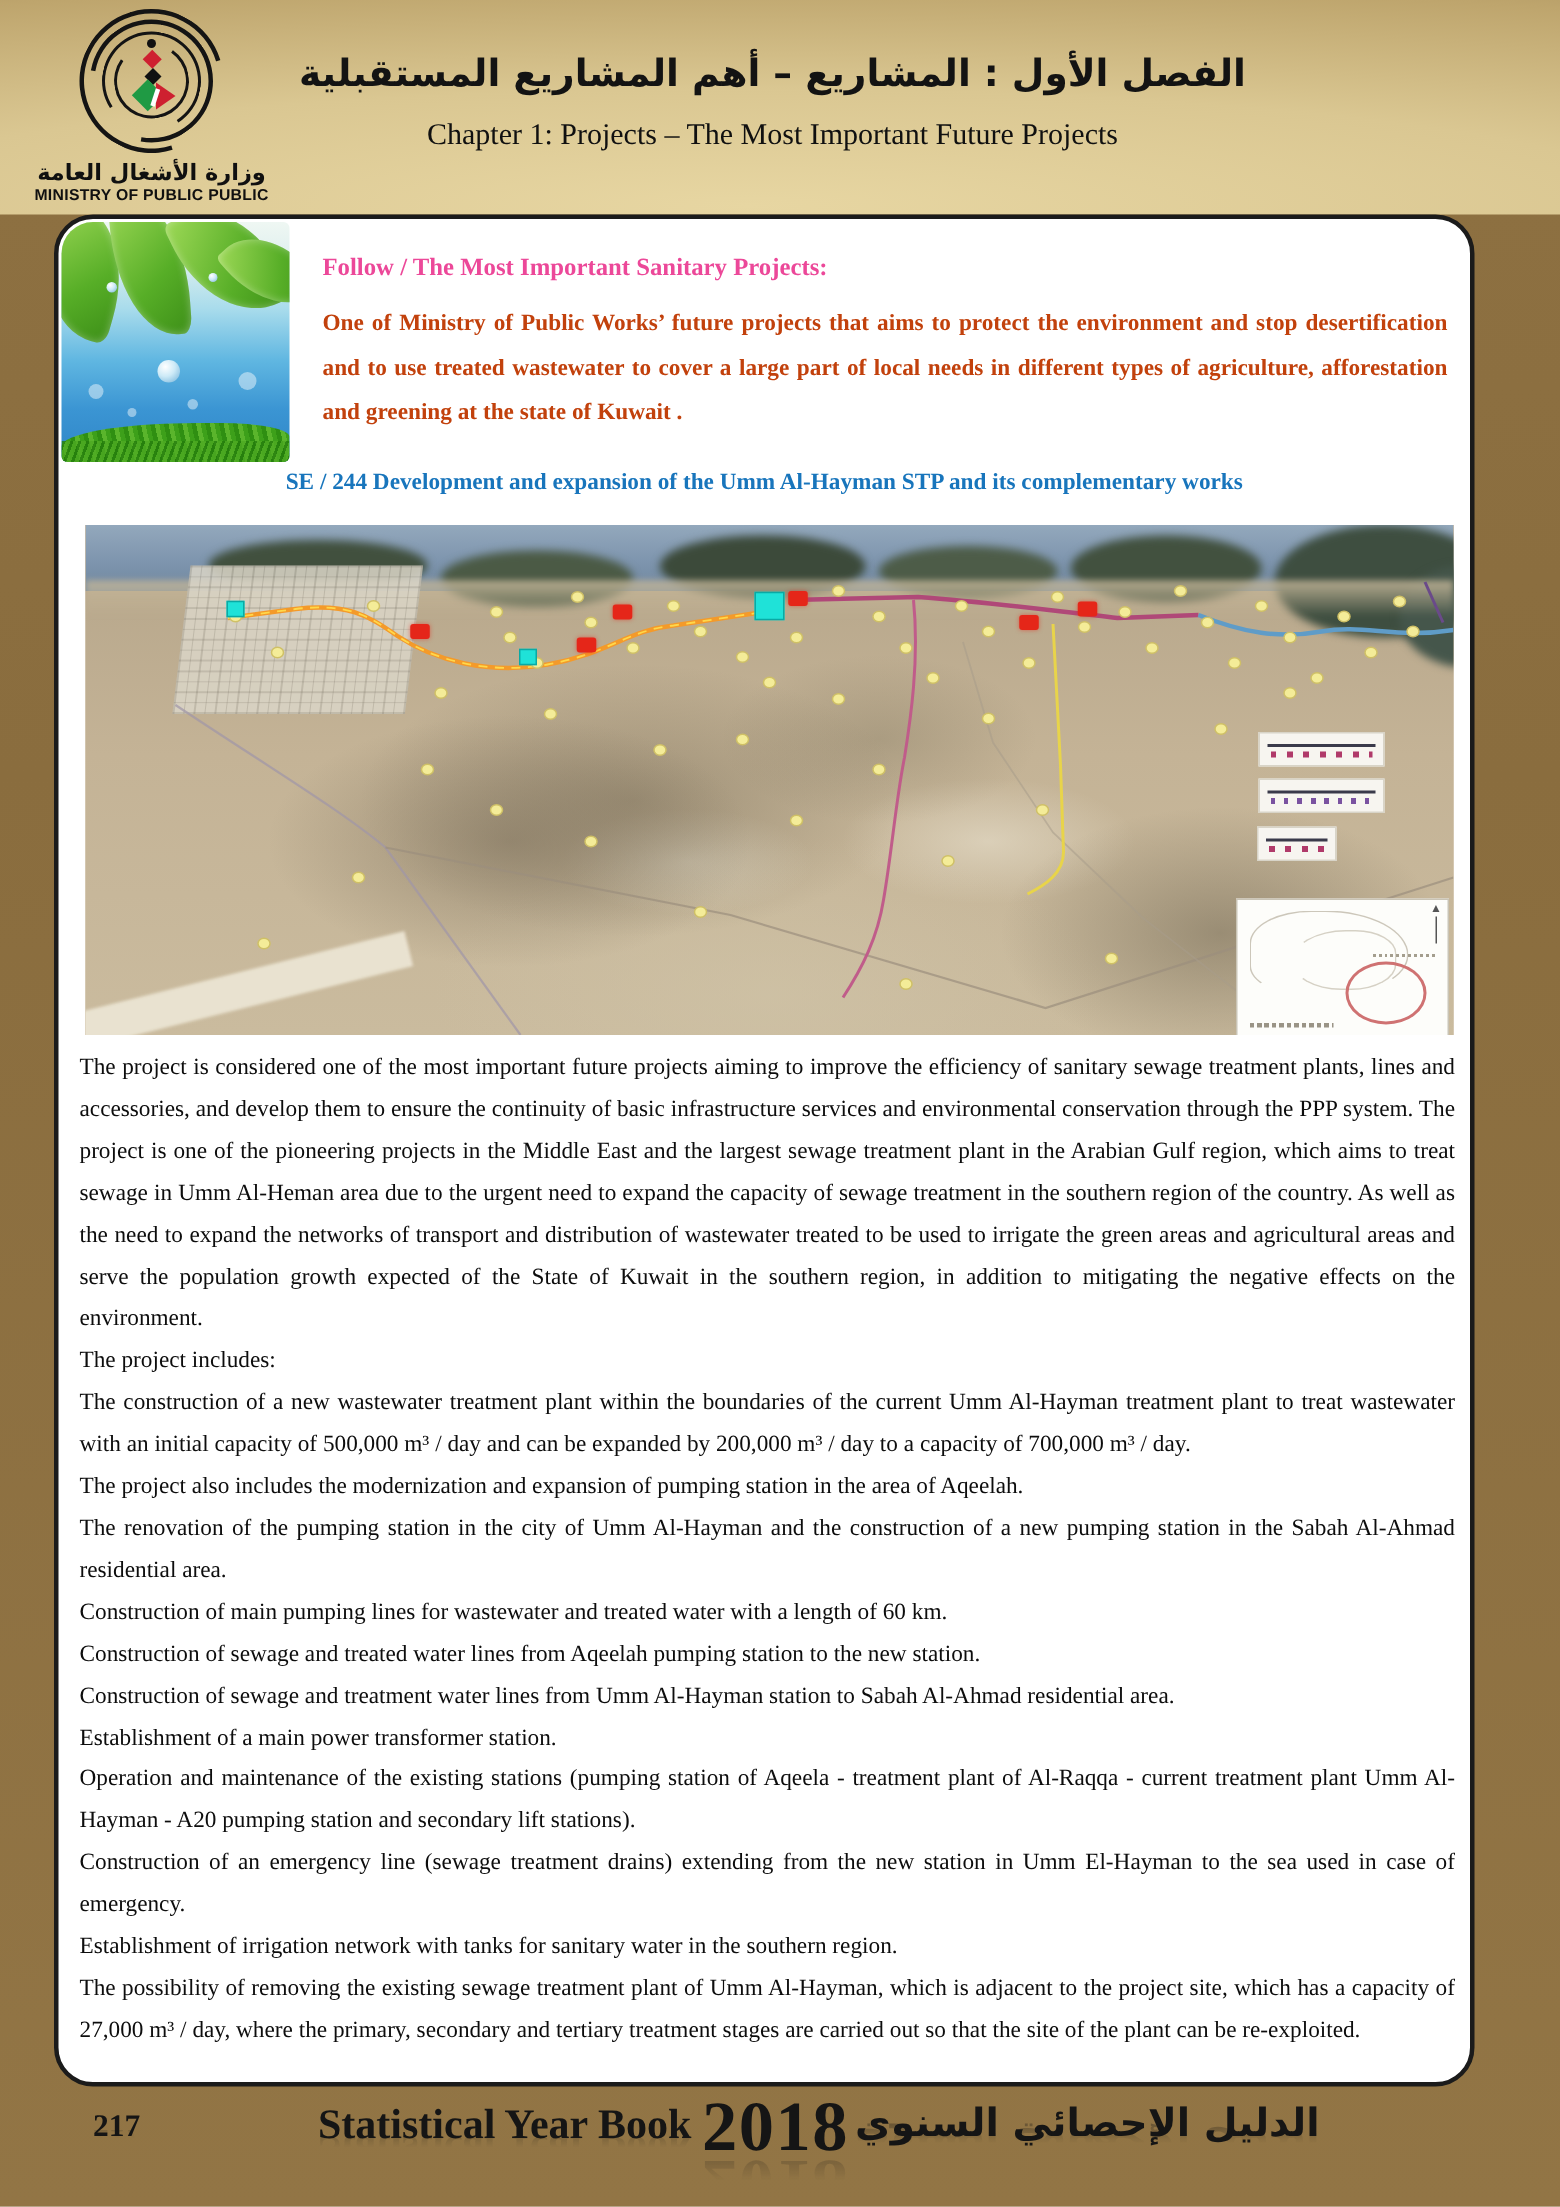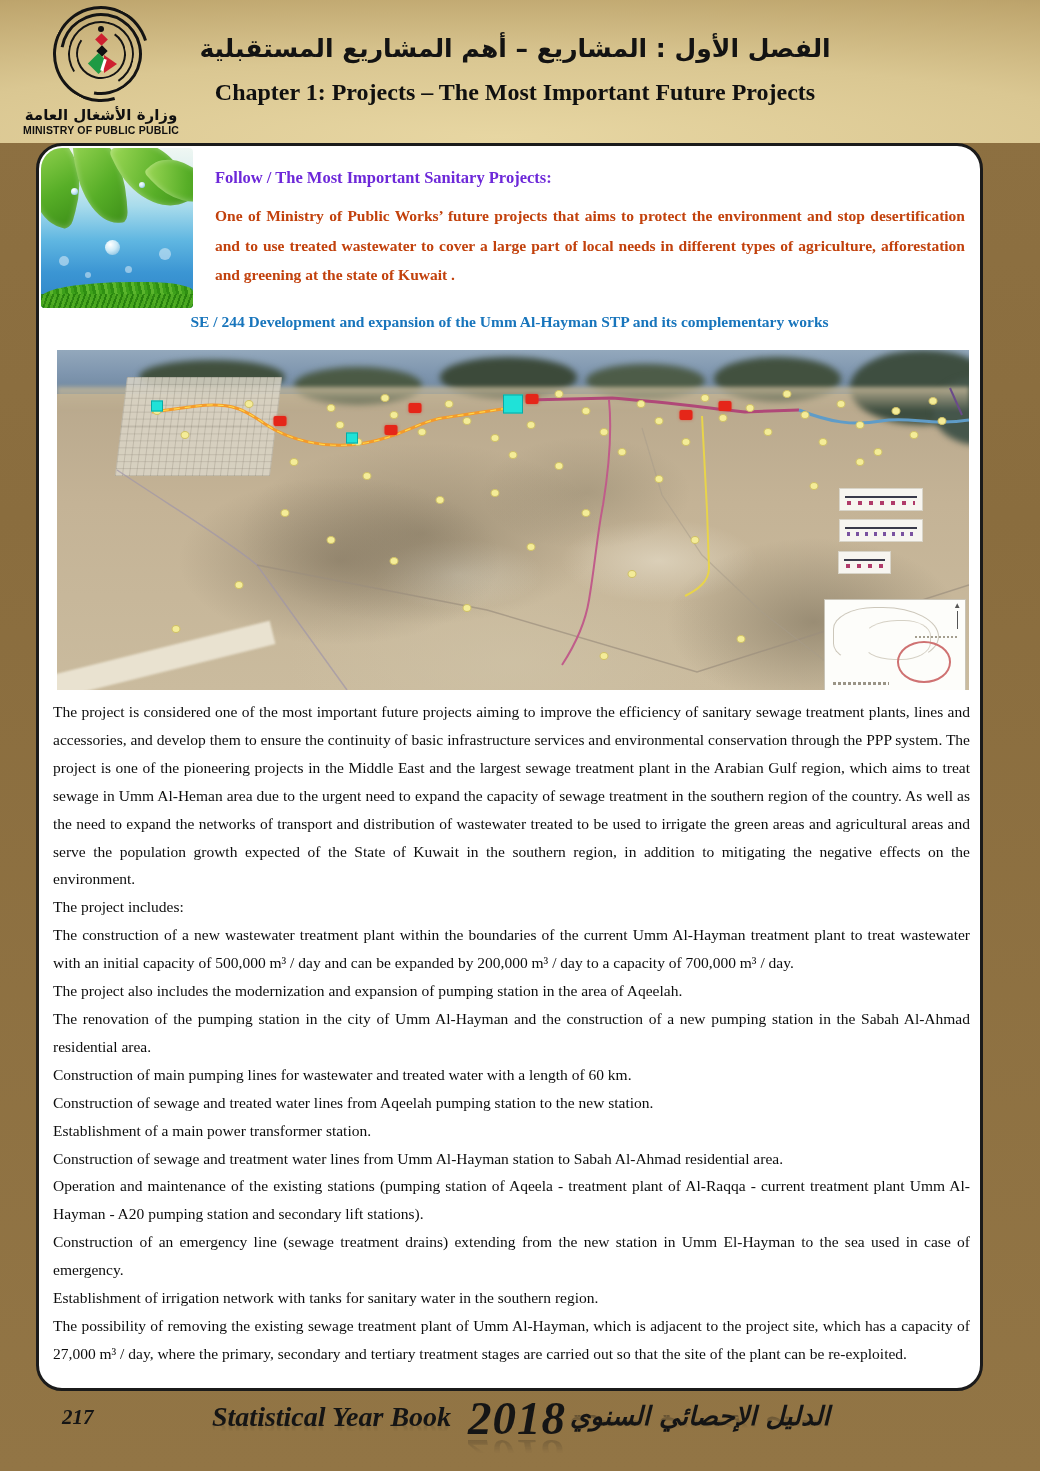--- a/index.html
+++ b/index.html
@@ -21,21 +21,21 @@
   .f-dot{left:45px;top:20px;width:6px;height:6px;background:#111;border-radius:50%;}
   .f-red{left:44px;top:29px;width:9px;height:9px;background:#ce2030;transform:rotate(45deg);}
   .f-head{left:45px;top:41px;width:8px;height:8px;background:#111;transform:rotate(45deg);}
   .f-green{left:38px;top:50px;width:15px;height:15px;background:#1f9a44;transform:rotate(45deg);}
   .f-tri{left:51px;top:49px;width:0;height:0;border-top:9px solid transparent;border-bottom:9px solid transparent;border-left:13px solid #ce2030;}
   .f-white{left:49px;top:53px;width:3px;height:12px;background:#fff;transform:rotate(18deg);}
   .logo-ar{margin-top:4px;font-family:"DejaVu Sans",sans-serif;font-weight:bold;font-size:15px;color:#101010;}
   .logo-en{font-family:"Liberation Sans",sans-serif;font-weight:bold;font-size:10.5px;color:#101010;letter-spacing:.2px;}
   .header-titles{position:absolute;left:185px;top:34px;width:660px;text-align:center;}
   .title-ar{font-family:"DejaVu Sans",sans-serif;font-weight:bold;font-size:25px;color:#131313;direction:rtl;}
-  .title-en{margin-top:16px;font-weight:bold;font-size:24px;color:#101010;text-align:center;}
+  .title-en{margin-top:16px;font-weight:normal;font-size:20px;color:#101010;text-align:center;}
 
   
   .content-box{position:absolute;left:36px;top:143px;width:947px;height:1248px;background:#fff;
                border:3px solid #1b1b1b;border-radius:26px;box-sizing:border-box;}
   
   .nature-img{position:absolute;left:2px;top:2px;width:152px;height:160px;overflow:hidden;
               border-radius:21px 4px 4px 4px;
               background:linear-gradient(180deg,#eff7f3 0%,#ddefee 16%,#a9dcec 36%,#5fb6e1 58%,#3b95d3 78%,#2f85c7 100%);}
   .leaf{position:absolute;background:linear-gradient(135deg,#9ed957 0%,#57ae27 60%,#3d8f18 100%);
         border-radius:8% 78% 12% 82%;box-shadow:inset 0 0 6px rgba(255,255,255,.35);}
@@ -50,21 +50,21 @@
   .bubble{position:absolute;border-radius:50%;background:rgba(255,255,255,.45);}
   .b1{left:18px;top:108px;width:10px;height:10px;} .b2{left:118px;top:100px;width:12px;height:12px;}
   .b3{left:84px;top:118px;width:7px;height:7px;}  .b4{left:44px;top:124px;width:6px;height:6px;}
   .grass{position:absolute;left:0;bottom:0;width:100%;height:26px;
          background:repeating-linear-gradient(78deg,#2f8f12 0 3px,#5ab52c 3px 6px,#3da01a 6px 9px);
          border-radius:60% 30% 0 0/60% 35% 0 0;}
   .grass2{position:absolute;left:0;bottom:0;width:100%;height:14px;opacity:.8;
           background:repeating-linear-gradient(-70deg,#247c0c 0 2px,#4daa22 2px 5px);}
 
   .intro-text{position:absolute;left:176px;top:22px;width:750px;}
-  .intro-heading{margin:0;font-size:16.5px;font-weight:bold;color:#6d28d9;}
+  .intro-heading{margin:0;font-size:16.5px;font-weight:bold;color:#ec4899;}
   .intro-body{margin:13px 0 0;font-size:15.5px;font-weight:bold;color:#c2410c;line-height:29.5px;text-align:justify;}
   .subtitle{position:absolute;left:0;top:167px;width:100%;text-align:center;margin:0;
             font-size:15.5px;font-weight:bold;color:#1875bc;}
 
   
   .map{position:absolute;left:18px;top:204px;width:912px;height:340px;overflow:hidden;background:#c3b294;
        background-image:
          radial-gradient(ellipse 230px 120px at 31% 62%,rgba(116,104,84,.5),transparent 70%),
          radial-gradient(ellipse 260px 130px at 40% 54%,rgba(104,94,74,.42),transparent 70%),
          radial-gradient(ellipse 210px 120px at 83% 80%,rgba(108,98,78,.5),transparent 70%),
@@ -113,21 +113,21 @@
   .inset-text{position:absolute;left:6%;bottom:6%;width:40%;height:3px;background:repeating-linear-gradient(90deg,#9a9486 0 3px,transparent 3px 5px);}
   .inset-text2{position:absolute;right:6%;top:40%;width:30%;height:2px;background:repeating-linear-gradient(90deg,#a49e8e 0 2px,transparent 2px 4px);}
 
   
   .body-text{position:absolute;left:14px;top:552px;width:917px;}
   .body-text p{margin:0;font-size:15.5px;color:#0d0d0d;line-height:27.9px;text-align:justify;}
 
   
   .footer{position:absolute;left:0;top:1391px;width:1040px;height:80px;
           background:linear-gradient(90deg,rgba(0,0,0,0) 62%,rgba(62,42,12,.22) 100%),
-                     linear-gradient(180deg,#dccб93 0%,#d8c68e 0%,#cdb981 50%,#b1955e 100%);font-style:italic;}
+                     linear-gradient(180deg,#dccб93 0%,#d8c68e 0%,#cdb981 50%,#b1955e 100%);}
   .f-item{position:absolute;color:#151515;font-weight:bold;
           -webkit-box-reflect:below -16px linear-gradient(transparent 55%,rgba(0,0,0,.35));}
   .f-page{left:62px;top:14px;font-size:21px;}
   .f-book{left:212px;top:10px;font-size:28px;}
   .f-year{left:468px;top:0px;font-size:47px;letter-spacing:1px;}
   .f-ar{left:570px;top:10px;font-size:26px;font-family:"DejaVu Sans",sans-serif;direction:rtl;}
 </style>
 </head>
 <body>
 
@@ -298,22 +298,22 @@
     </div>
 
     <div class="body-text">
       <p>The project is considered one of the most important future projects aiming to improve the efficiency of sanitary sewage treatment plants, lines and accessories, and develop them to ensure the continuity of basic infrastructure services and environmental conservation through the PPP system. The project is one of the pioneering projects in the Middle East and the largest sewage treatment plant in the Arabian Gulf region, which aims to treat sewage in Umm Al-Heman area due to the urgent need to expand the capacity of sewage treatment in the southern region of the country. As well as the need to expand the networks of transport and distribution of wastewater treated to be used to irrigate the green areas and agricultural areas and serve the population growth expected of the State of Kuwait in the southern region, in addition to mitigating the negative effects on the environment.</p>
       <p>The project includes:</p>
       <p>The construction of a new wastewater treatment plant within the boundaries of the current Umm Al-Hayman treatment plant to treat wastewater with an initial capacity of 500,000 m³ / day and can be expanded by 200,000 m³ / day to a capacity of 700,000 m³ / day.</p>
       <p>The project also includes the modernization and expansion of pumping station in the area of Aqeelah.</p>
       <p>The renovation of the pumping station in the city of Umm Al-Hayman and the construction of a new pumping station in the Sabah Al-Ahmad residential area.</p>
       <p>Construction of main pumping lines for wastewater and treated water with a length of 60 km.</p>
       <p>Construction of sewage and treated water lines from Aqeelah pumping station to the new station.</p>
+      <p>Construction of sewage and treatment water lines from Umm Al-Hayman station to Sabah Al-Ahmad residential area.</p>
       <p>Establishment of a main power transformer station.</p>
-      <p>Construction of sewage and treatment water lines from Umm Al-Hayman station to Sabah Al-Ahmad residential area.</p>
       <p>Operation and maintenance of the existing stations (pumping station of Aqeela - treatment plant of Al-Raqqa - current treatment plant Umm Al-Hayman - A20 pumping station and secondary lift stations).</p>
       <p>Construction of an emergency line (sewage treatment drains) extending from the new station in Umm El-Hayman to the sea used in case of emergency.</p>
       <p>Establishment of irrigation network with tanks for sanitary water in the southern region.</p>
       <p>The possibility of removing the existing sewage treatment plant of Umm Al-Hayman, which is adjacent to the project site, which has a capacity of 27,000 m³ / day, where the primary, secondary and tertiary treatment stages are carried out so that the site of the plant can be re-exploited.</p>
     </div>
   </main>
 
   <footer class="footer">
     <span class="f-item f-page">217</span>
     <span class="f-item f-book">Statistical Year Book</span>

